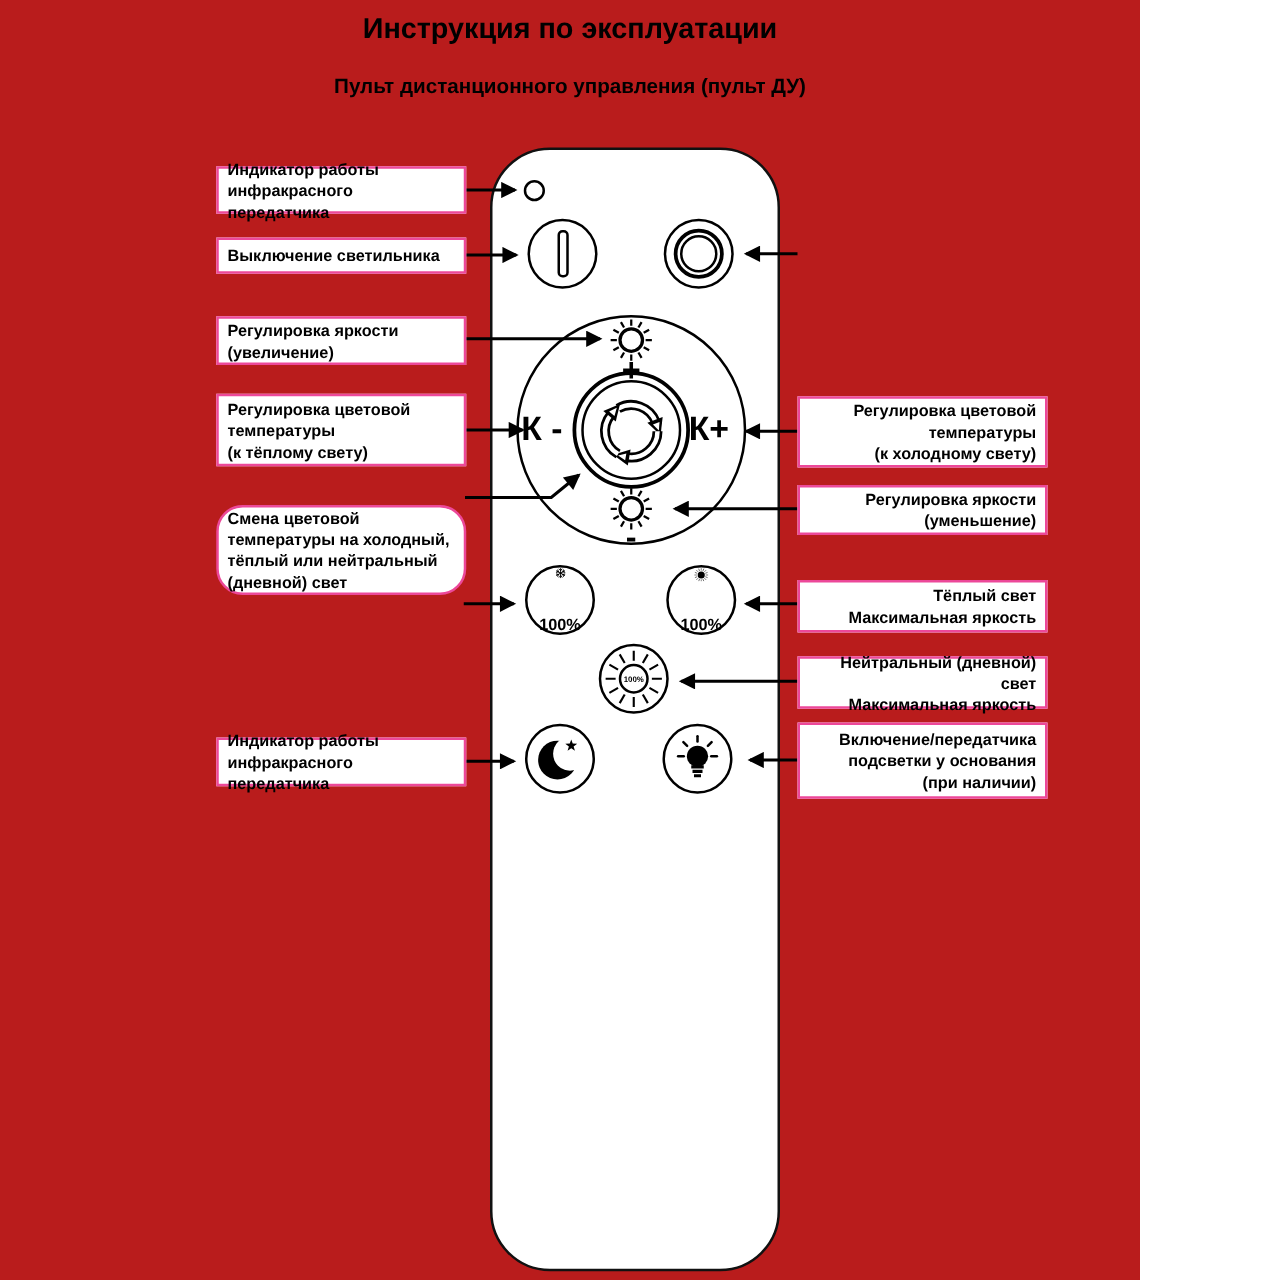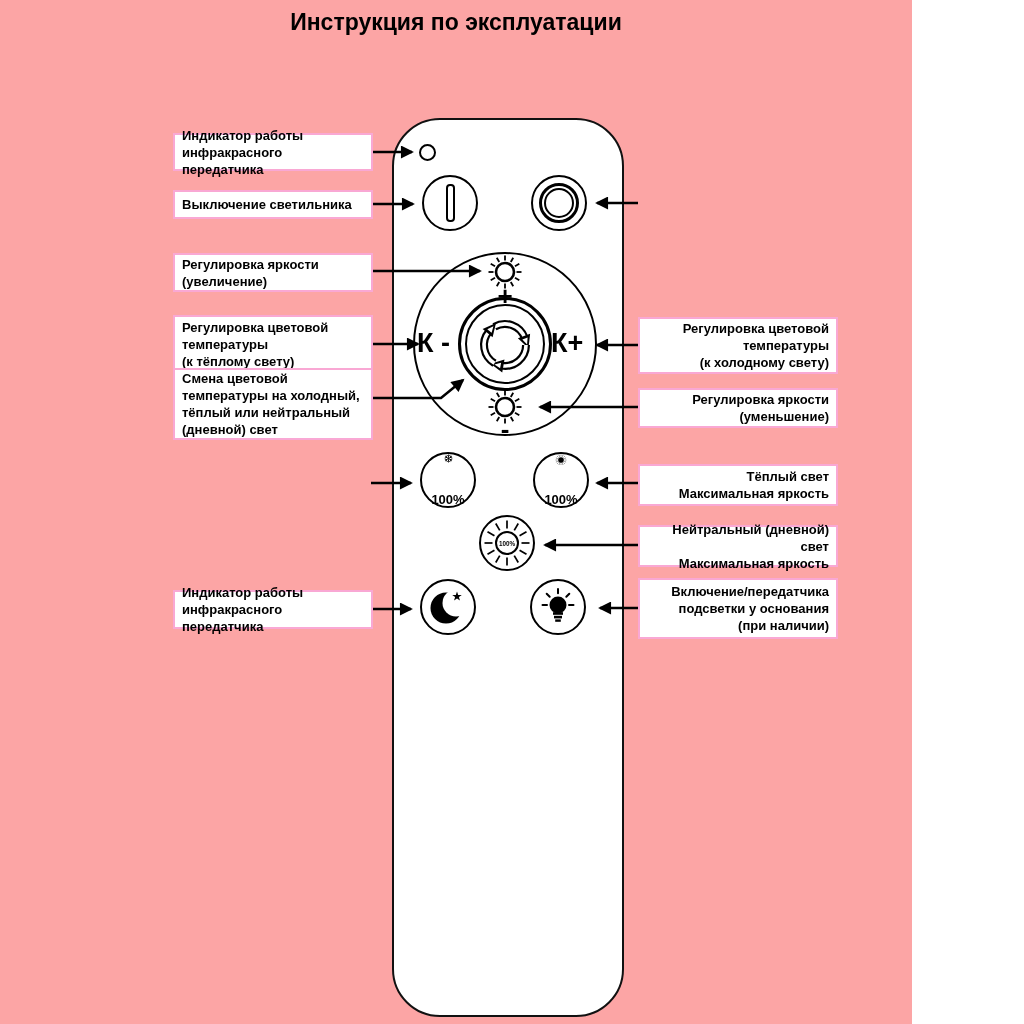--- a/index.html
+++ b/index.html
@@ -1,32 +1,32 @@
 <!DOCTYPE html>
 <html><head>
 <meta charset="utf-8">
 <style>
   html,body { margin:0; padding:0; background:#fff; }
   .page {
     position:relative; width:912px; height:1024px;
-    background:#fca5a5; color:#000;
+    background:#b91c1c; color:#000;
     font-family:"Liberation Sans", sans-serif;
     overflow:hidden;
   }
   .title {
     position:absolute; top:9px; left:0; width:100%;
     text-align:center; font-size:23px; font-weight:bold;
   }
   .subtitle {
     position:absolute; top:60px; left:0; width:100%;
     text-align:center; font-size:16.5px; font-weight:bold;
   }
   .label-box {
     position:absolute; box-sizing:border-box;
-    border:2px solid #f9a8d4; background:#fff;
+    border:2px solid #ec4899; background:#fff;
     display:flex; align-items:center;
     font-size:13px; font-weight:bold; line-height:17px;
     padding:2px 7px; white-space:pre-line; z-index:6;
   }
   .label-box.left  { left:173px; width:200px; text-align:left; justify-content:flex-start; }
   .label-box.right { left:638px; width:200px; text-align:right; justify-content:flex-end; }
   .remote {
     position:absolute; left:392px; top:118px; width:228px; height:895px;
     border:2px solid #111; border-radius:48px; background:#fff; z-index:1;
   }
@@ -51,20 +51,21 @@
   .overlay { position:absolute; left:0; top:0; z-index:5; pointer-events:none; }
   .arrow { stroke:#000; stroke-width:2.5; fill:none; }
   .sunicon { position:absolute; z-index:3; }
 </style>
 </head>
 <body>
 
 <div class="page">
 
   <div class="title">Инструкция по эксплуатации</div>
+  <div class="subtitle">Пульт дистанционного управления (пульт ДУ)</div>
 
   <div class="remote"></div>
 
   <div class="circ led"></div>
 
   <div class="circ btn-big" style="left:422px; top:175px;">
     <div class="pw-bar"></div>
   </div>
 
   <div class="circ btn-big" style="left:531px; top:175px;">
@@ -196,21 +197,21 @@
   </div>
 
   <div class="label-box left" style="top:133px; height:38px;"><span>Индикатор работы
 инфракрасного передатчика</span></div>
   <div class="label-box left" style="top:190px; height:29px;"><span>Выключение светильника</span></div>
   <div class="label-box left" style="top:253px; height:39px;"><span>Регулировка яркости
 (увеличение)</span></div>
   <div class="label-box left" style="top:315px; height:58px;"><span>Регулировка цветовой
 температуры
 (к тёплому свету)</span></div>
-  <div class="label-box left" style="top:368px; height:72px;"><span>Смена цветовой
+  <div class="label-box left" style="top:404px; height:72px;border-radius:21px;"><span>Смена цветовой
 температуры на холодный,
 тёплый или нейтральный
 (дневной) свет</span></div>
   <div class="label-box left" style="top:590px; height:39px;"><span>Индикатор работы
 инфракрасного передатчика</span></div>
 
   <div class="label-box right" style="top:317px; height:57px;"><span>Регулировка цветовой
 температуры
 (к холодному свету)</span></div>
   <div class="label-box right" style="top:388px; height:40px;"><span>Регулировка яркости

